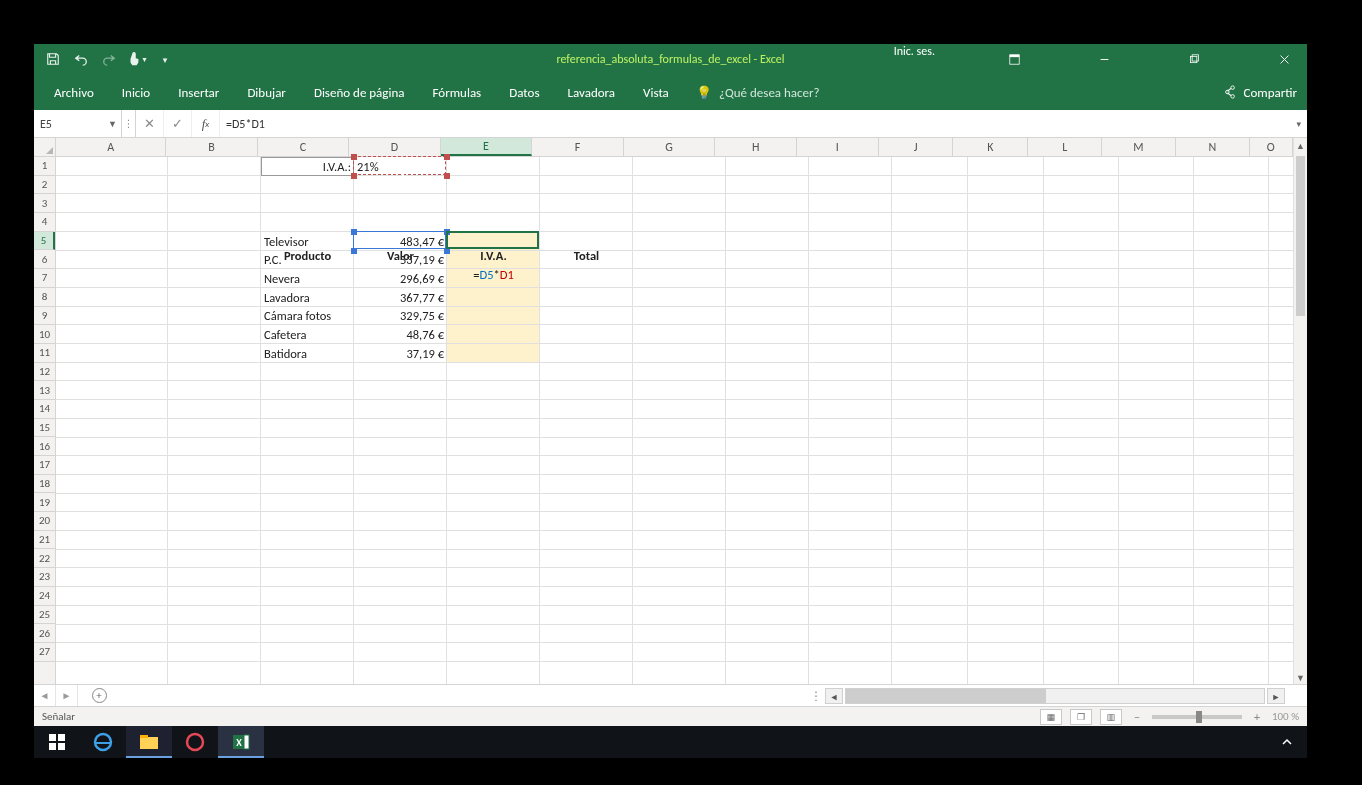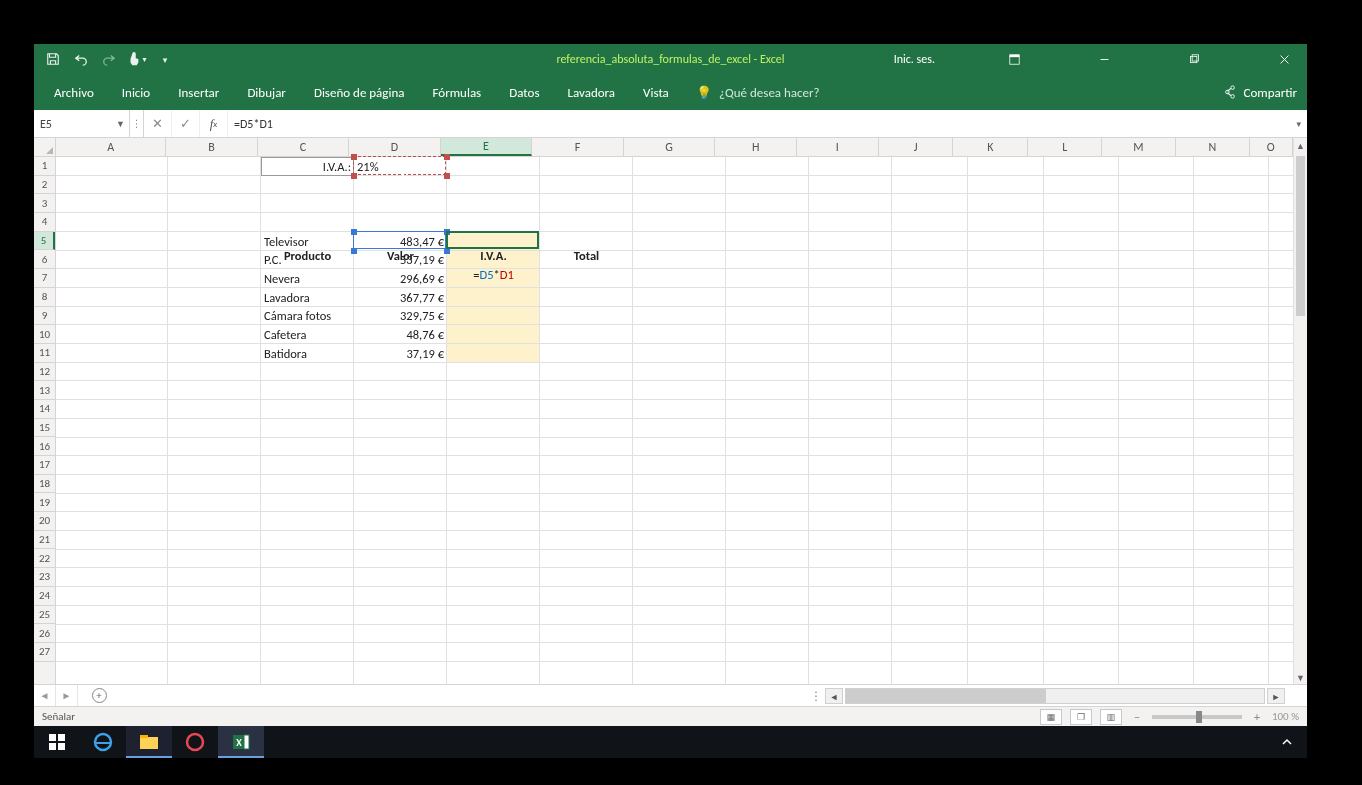--- a/index.html
+++ b/index.html
@@ -5,35 +5,35 @@
   * { box-sizing: border-box; margin: 0; padding: 0; font-family: "Segoe UI", Calibri, Arial, sans-serif; }
   body { background: #000; width: 1362px; height: 785px; overflow: hidden; position: relative; }
   .window { position: absolute; left: 34px; top: 44px; width: 1273px; height: 682px; background: #fff; display:flex; flex-direction:column; }
 
   
   .titlebar { height: 30px; background: #217346; display:flex; align-items:center; color:#fff; font-size:12px; position:relative; }
   .qat { display:flex; align-items:center; gap:6px; padding:0 8px; height:100%; }
   .qat-ic { width:22px; height:22px; display:flex; align-items:center; justify-content:center; color:#fff; opacity:.9; }
   .qat-ic.dim { opacity:.45; }
   .titlebar .title { position:absolute; left:0; right:0; text-align:center; pointer-events:none; font-size:12px; color:#bef264; }
-  .titlebar .right { position:absolute; right:0; top:0; height:100%; display:flex; align-items:center;gap:44px; }
+  .titlebar .right { position:absolute; right:0; top:0; height:100%; display:flex; align-items:flex-start;gap:44px; }
   .titlebar .right .txt { font-size:12px; color:#fff; padding:0 12px; }
   .winbtn { width:46px; height:30px; display:flex; align-items:center; justify-content:center; color:#fff; }
   .winbtn svg { width:11px; height:11px; }
 
   
   .ribbon-tabs { height:36px; background:#217346; display:flex; align-items:stretch; color:#fff; font-size:13px; padding-left:6px; position:relative; }
   .rtab { padding:0 14px; display:flex; align-items:center; cursor:default; }
   .rtab.tell { color:#d0e6da; }
   .rtab .bulb { margin-right:6px; opacity:.85; }
   .ribbon-tabs .share { position:absolute; right:10px; top:0; bottom:0; display:flex; align-items:center; gap:6px; font-size:13px; }
 
   
   .fbar { height:28px; border-bottom:1px solid #d4d4d4; display:flex; align-items:stretch; background:#fff; font-size:12px; }
-  .namebox { width:96px; border-right:1px solid #d4d4d4; display:flex; align-items:center; padding:0 6px; position:relative; color:#444; }
+  .namebox { width:88px; border-right:1px solid #d4d4d4; display:flex; align-items:center; padding:0 6px; position:relative; color:#444; }
   .namebox .dd { position:absolute; right:4px; font-size:9px; color:#666; }
   .fsep { width:14px; border-right:1px solid #d4d4d4; display:flex; align-items:center; justify-content:center; color:#888; font-size:10px;}
   .fbtn { width:28px; display:flex; align-items:center; justify-content:center; color:#888; font-size:13px; border-right:1px solid #eee;}
   .fbtn.fx { font-style:italic; font-family:"Times New Roman",serif; color:#555; }
   .finput { flex:1; padding:0 6px; display:flex; align-items:center; color:#333; position:relative; }
   .finput .dd { position:absolute; right:6px; font-size:9px; color:#666; }
 
   
   .gridwrap { flex:1; position:relative; overflow:hidden; background:#fff; }
   .cornersel { position:absolute; left:0; top:0; width:22px; height:19px; background:#f3f2f1; border-right:1px solid #d4d4d4; border-bottom:1px solid #d4d4d4; }

